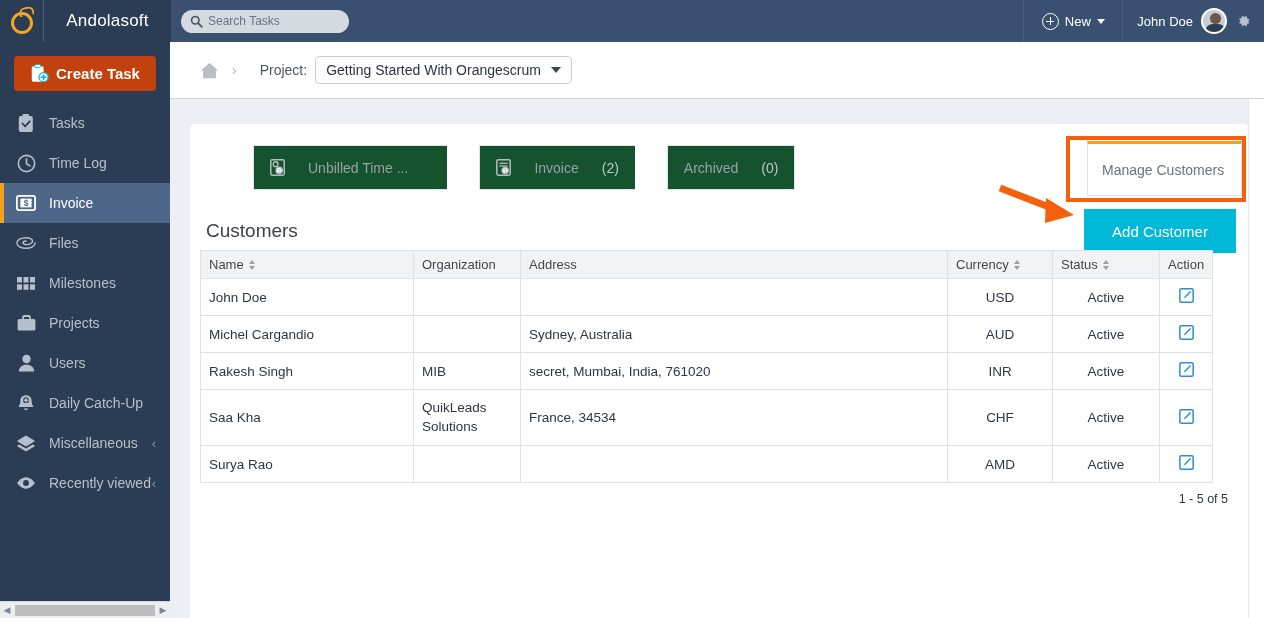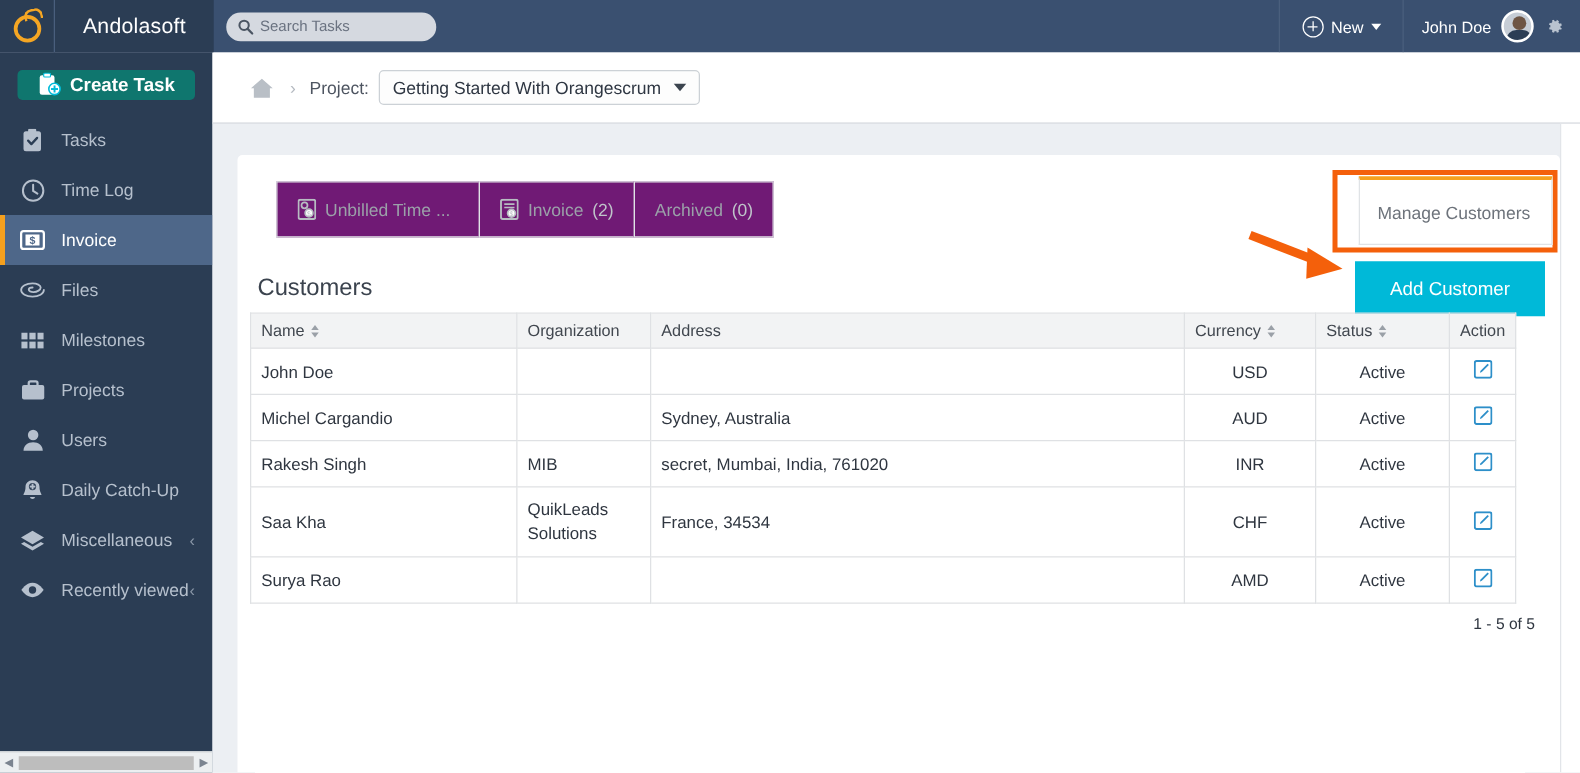--- a/index.html
+++ b/index.html
@@ -90,22 +90,22 @@
     width: 21px; height: 14px; border-radius: 8px 8px 0 0; background: #2c3e55;
   }
   .gear { width: 17px; height: 17px; position: relative; }
 
   
   .sidebar {
     position: absolute; left: 0; top: 42px; width: 170px; height: 576px;
     background: #2b3d54;
   }
   .create-task-btn {
-    margin: 14px auto 12px; width: 142px; height: 24px;
-    background: #0f766e; border-radius: 4px; color: #fff;
+    margin: 14px auto 12px; width: 142px; height: 35px;
+    background: #c2410c; border-radius: 4px; color: #fff;
     font-size: 15px; font-weight: bold; display: flex;
     align-items: center; justify-content: center; gap: 7px; cursor: pointer;
   }
   .nav { margin-top: 6px; }
   .nav-item {
     height: 40px; display: flex; align-items: center; gap: 13px;
     padding-left: 16px; color: #b6c0cd; font-size: 14px;
     position: relative; cursor: pointer;
   }
   .nav-item.active {
@@ -132,21 +132,21 @@
   }
 
   
   .crumbbar {
     position: absolute; left: 170px; top: 42px; width: 1094px; height: 57px;
     background: #fff; display: flex; align-items: center; padding-left: 30px;
     border-bottom: 1px solid #cfd4d9;
   }
   .home-icon { width: 19px; height: 17px; position: relative; }
   .crumb-sep { color: #b4b9c0; font-size: 14px; margin: 0 11px 0 13px; }
-  .crumb-label { color: #4e5561; font-size: 14px; margin-right: 8px; }
+  .crumb-label { color: #4e5561; font-size: 14px; margin-right: 8px; margin-left: 12px; }
   .project-select {
     height: 28px; border: 1px solid #ccd1d6; border-radius: 4px;
     background: #fdfdfd; display: flex; align-items: center; gap: 10px;
     padding: 0 10px; font-size: 14px; color: #2e3642; cursor: pointer;
   }
   .sel-caret {
     width: 0; height: 0; border-left: 5px solid transparent;
     border-right: 5px solid transparent; border-top: 6px solid #3c444f;
   }
 
@@ -162,22 +162,22 @@
   .card {
     position: absolute; left: 20px; top: 25px; width: 1058px; height: 494px;
     background: #fff; border-radius: 4px 4px 0 0;
   }
 
   .tabs {
     position: absolute; left: 31px; top: 21px; height: 45px; display: flex;
   }
   .tab {
     height: 45px; border: 1px solid #e0e3e6; border-right: none;
-    display: flex; align-items: center; gap: 7px; padding: 0 16px;
-    font-size: 14px; color: #9ba1a9; cursor: pointer; background: #701a75;
+    display: flex; align-items: center; gap: 23px; padding: 0 16px;
+    font-size: 14px; color: #9ba1a9; cursor: pointer; background: #14532d; margin-left: 32px;
   }
   .tab:last-child { border-right: 1px solid #e0e3e6; }
   .tab .cnt { color: #bfc4ca; }
   .tab-icon { width: 15px; height: 17px; }
 
   .manage-box {
     position: absolute; left: 876px; top: 12px;
     width: 180px; height: 66px;
     border: 4px solid #f4600b;
     display: flex; align-items: stretch;

